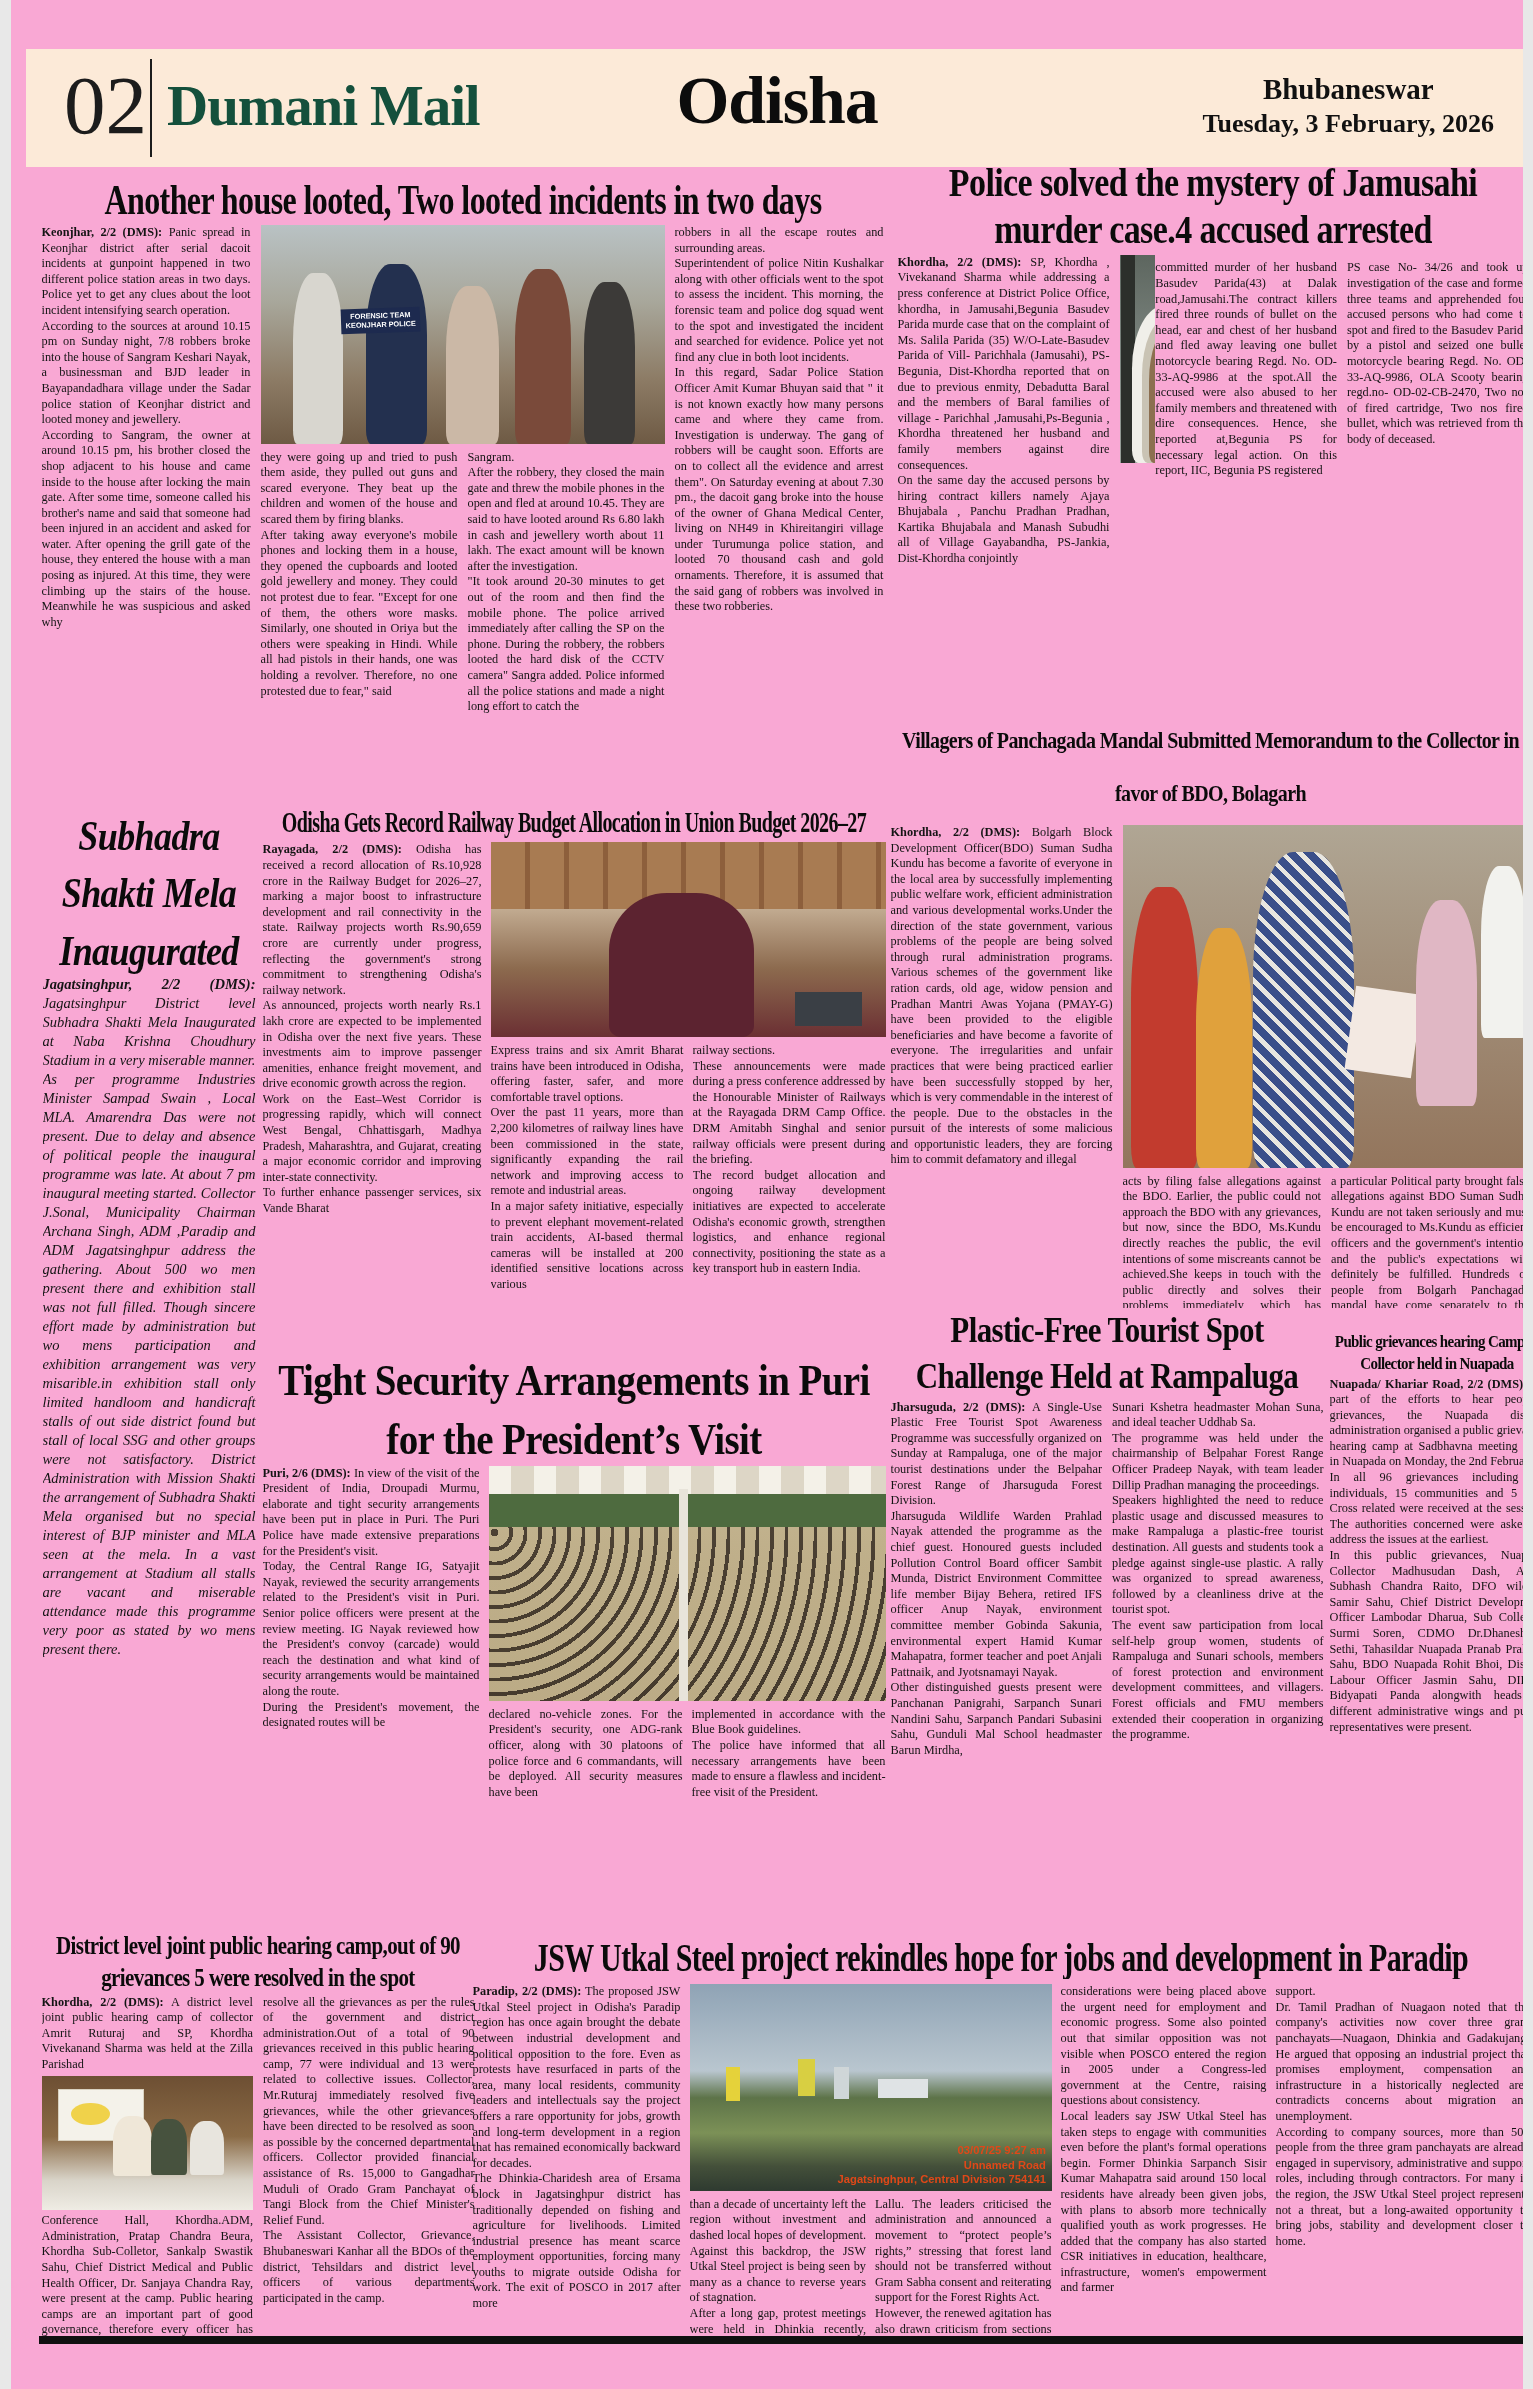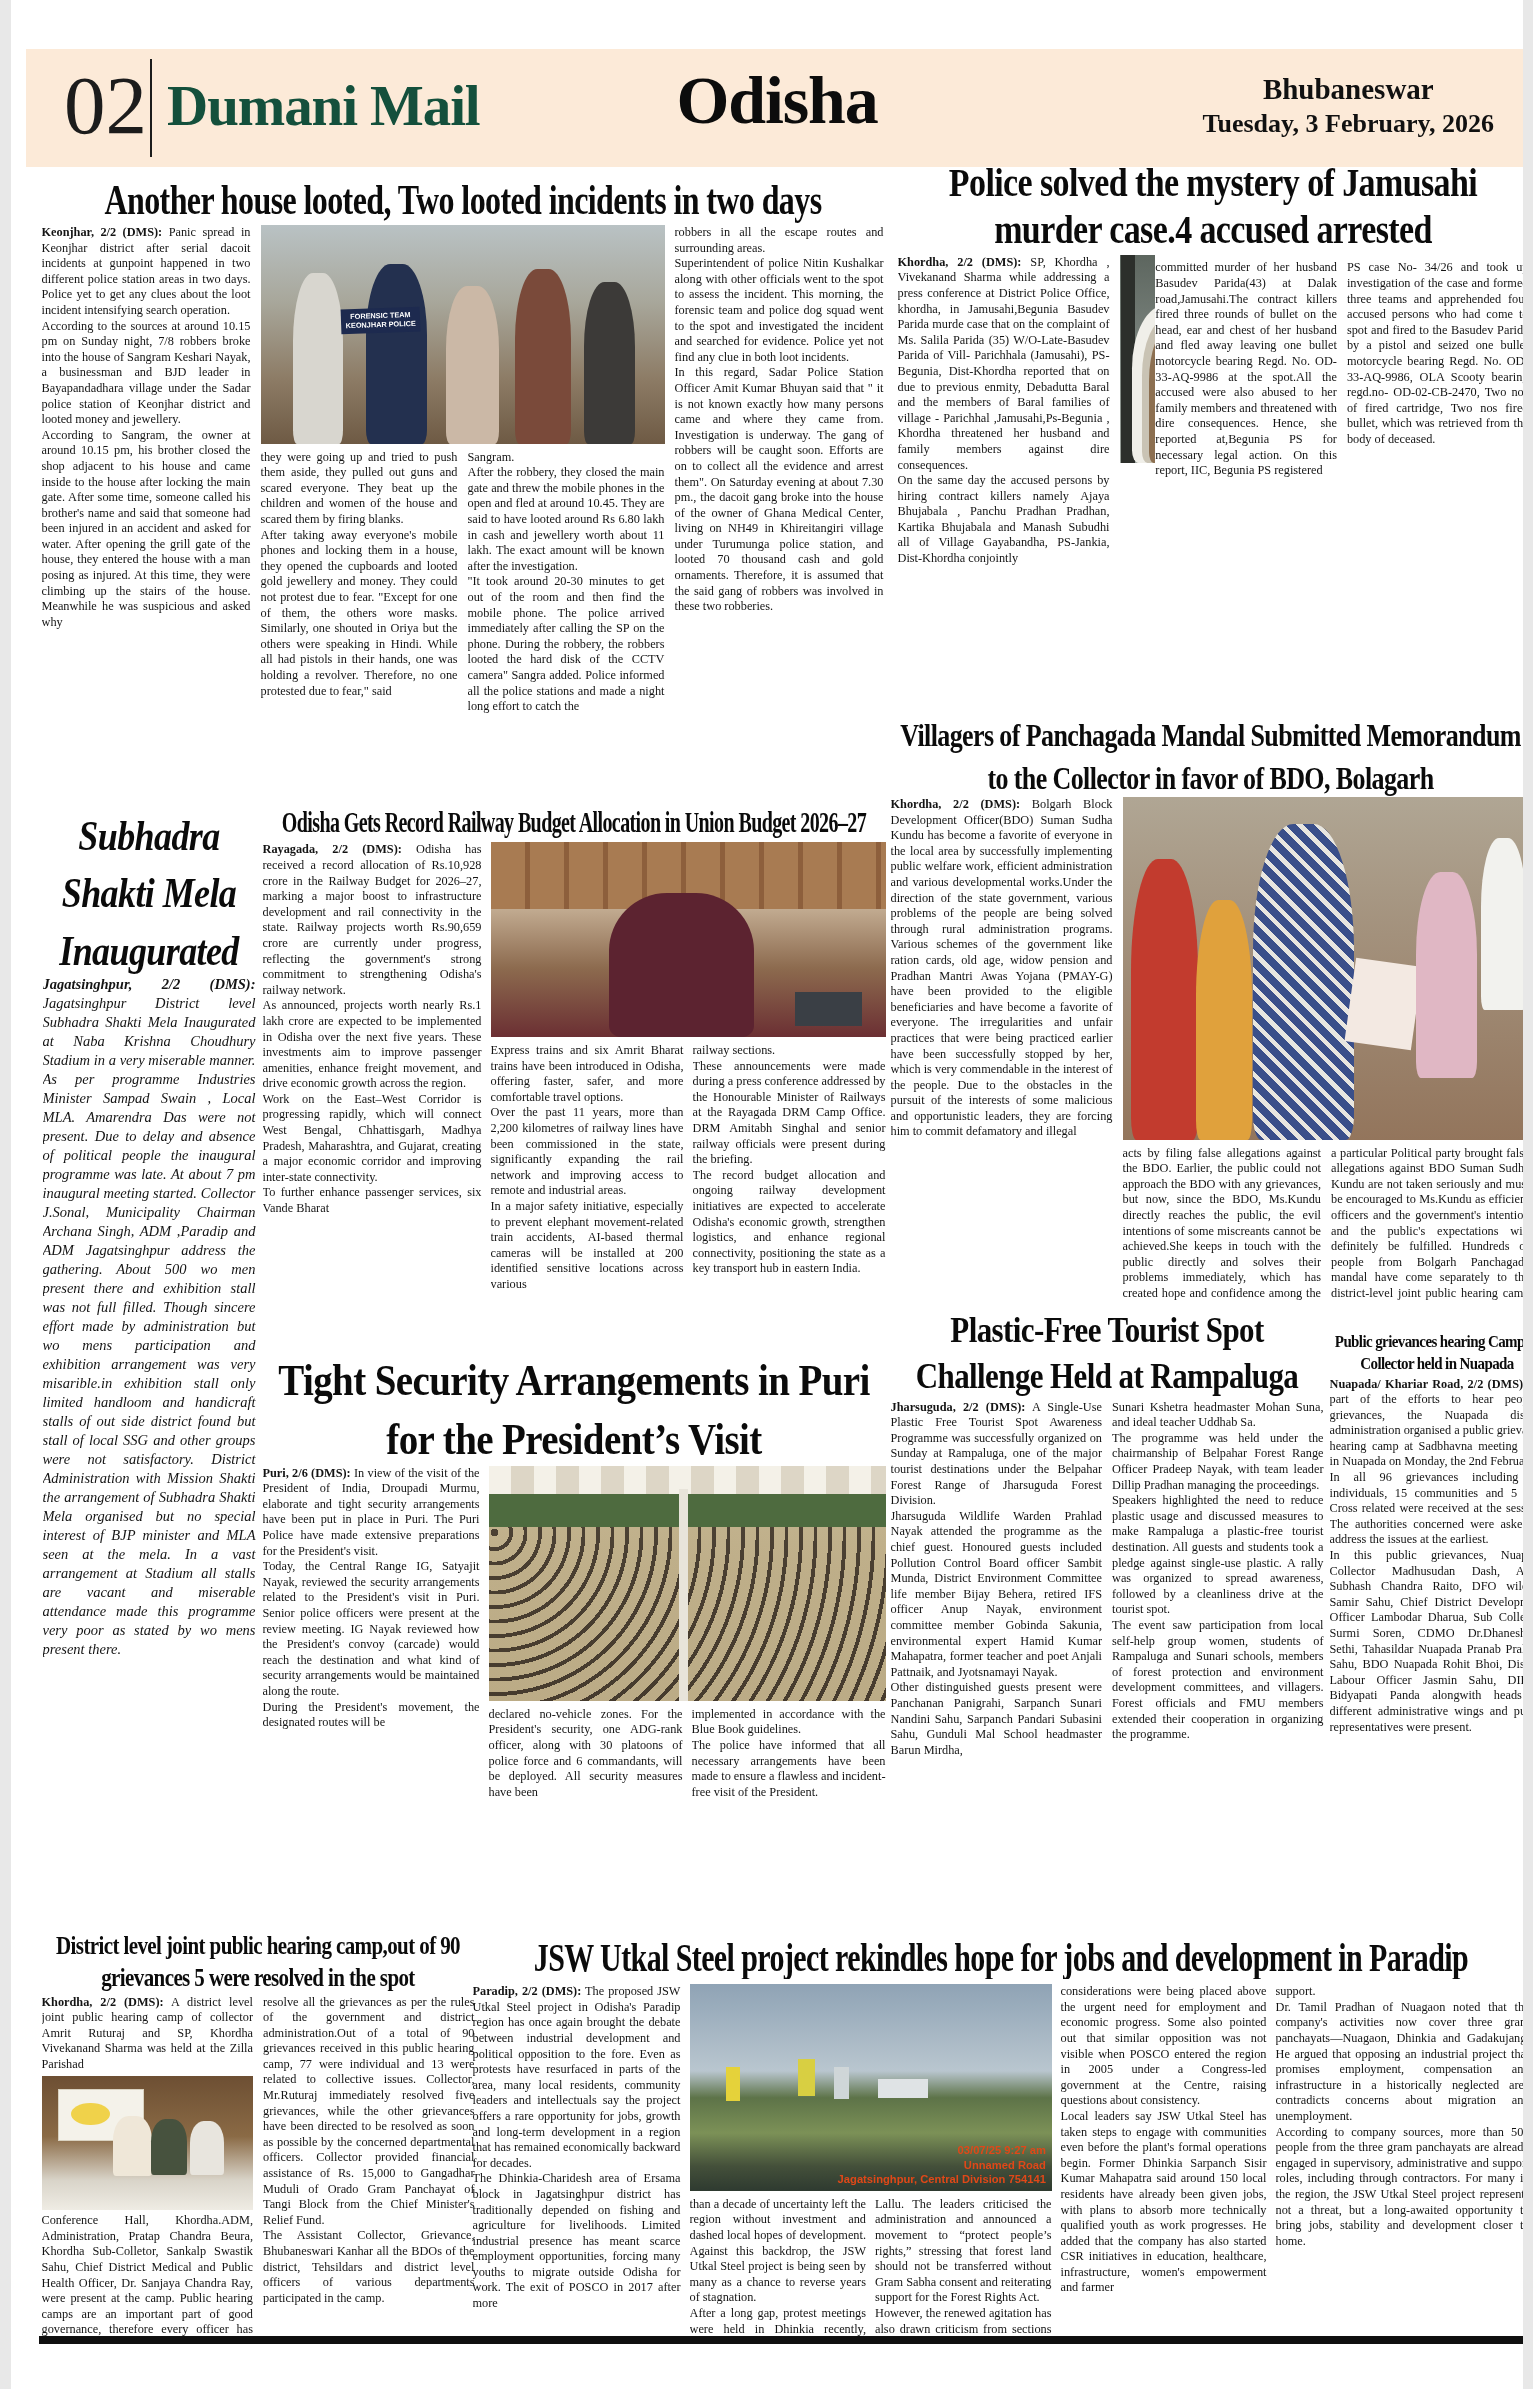--- a/index.html
+++ b/index.html
@@ -1,16 +1,16 @@
 <!DOCTYPE html>
 <html style="font-size:9px"><head>
 <meta charset="utf-8">
 <style>
   html,body{margin:0;padding:0;background:#e8e8e8;}
-  #paper{position:relative;width:1512px;height:2389px;background:#ffffff;margin:0 auto;
+  #paper{position:relative;width:1512px;height:2389px;background:#f9a8d4;margin:0 auto;
          font-family:"Liberation Serif","DejaVu Serif",serif;color:#141414;overflow:hidden;}
   
   #masthead-band{position:absolute;left:15.6px;top:49px;width:1502px;height:118px;background:#fcead8;}
   #page-number{position:absolute;left:38px;top:12.3px;font-size:83px;line-height:89px;font-weight:400;color:#1c1c1c;}
   #head-vrule{position:absolute;left:124px;top:10px;width:1.7px;height:98px;background:#1c1c1c;}
   #masthead-title{position:absolute;left:141px;top:26px;font-size:57px;line-height:61px;font-weight:bold;color:#14503c;letter-spacing:-1.1px;}
   #edition-title{position:absolute;left:0;top:14.5px;width:100%;text-align:center;font-size:68px;line-height:73px;font-weight:bold;color:#0c0c0c;letter-spacing:-1.1px;}
   #edition-meta{position:absolute;right:34px;top:22.3px;text-align:center;font-weight:bold;color:#111;}
   #edition-city{font-size:29px;line-height:36px;}
   #edition-date{font-size:26px;line-height:34px;}
@@ -114,21 +114,21 @@
           </div>
           <div class="col" style="flex:1;">
             <p class="coltext"><span class="ct">PS case No- 34/26 and  took up investigation of the case and formed three teams and apprehended four accused persons who had come to spot and fired to the Basudev Parida by a pistol and seized one bullet motorcycle bearing Regd. No. OD-33-AQ-9986, OLA Scooty bearing regd.no- OD-02-CB-2470, Two nos of fired cartridge, Two nos fired bullet, which was retrieved from the body of deceased.</span></p>
           </div>
         </div>
       </div>
     </div>
   </section>
 
   <section class="art" style="left:880px;top:722px;width:640px;height:586px;">
-    <h2 class="hl" style="font-size:26px;line-height:36px;margin-bottom:3px;">
+    <h2 class="hl" style="font-size:20px;line-height:44px;margin-bottom:15px;">
       <span class="hlt" style="transform:scaleY(1.2);">Villagers of Panchagada Mandal Submitted Memorandum to the Collector in favor of BDO, Bolagarh</span>
     </h2>
     <div class="body" style="gap:10px;height:511px;">
       <div class="col" style="width:222px;">
         <p class="coltext"><b class="dl">Khordha, 2/2 (DMS):</b> <span class="ct">Bolgarh Block Development Officer(BDO) Suman Sudha Kundu has become a favorite of everyone in the local area by successfully implementing public welfare work, efficient administration and various developmental works.Under the direction of the state government, various problems of the people are being solved through rural administration programs. Various schemes of the government like ration cards, old age, widow pension and Pradhan Mantri Awas Yojana (PMAY-G) have been provided to the eligible beneficiaries and have become a favorite of everyone. The irregularities and unfair practices that were being practiced earlier have been successfully stopped by her, which is very commendable in the interest of the people. Due to the obstacles in the pursuit of the interests of some malicious and opportunistic leaders, they are forcing him to commit defamatory and illegal</span></p>
       </div>
       <div style="width:407px;display:flex;flex-direction:column;">
         <div class="photo" style="width:100%;height:343px;background:linear-gradient(180deg,#b0a694 0%,#a3917c 40%,#93755c 100%);">
           <div class="ph-fig" style="left:2%;top:18%;width:67px;height:82%;background:#c23b2e;"></div>
           <div class="ph-fig" style="left:18%;top:30%;width:56px;height:70%;background:#e0a13c;"></div>

